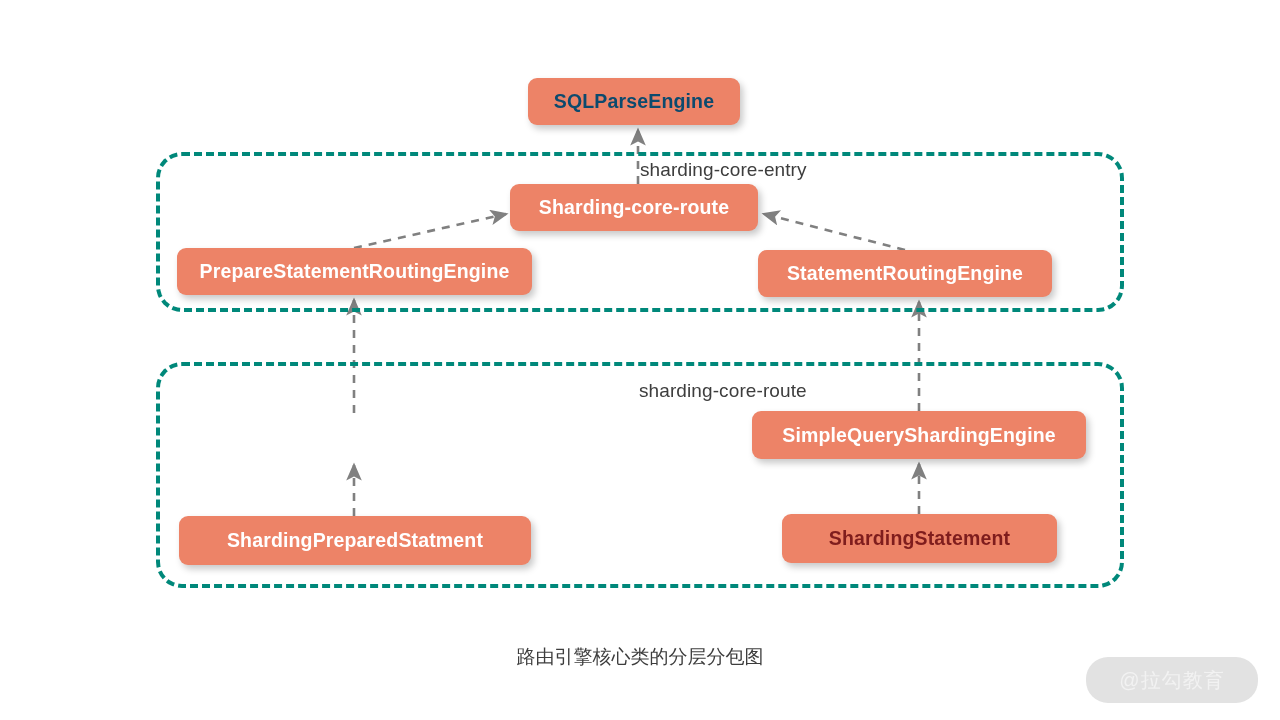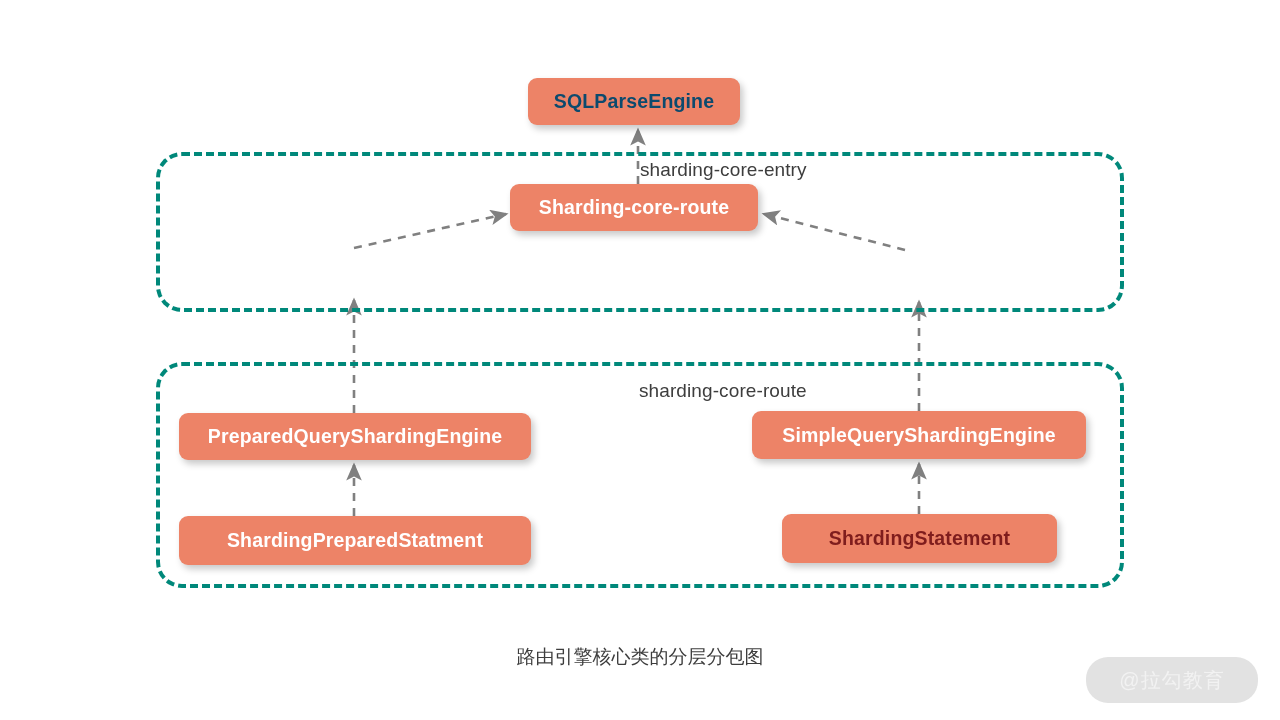--- a/index.html
+++ b/index.html
@@ -110,21 +110,22 @@
   </svg>
 
   <div class="group-box" id="gb0" style="left: 156px; top: 152px; width: 968px; height: 160px; border-color: rgb(0, 136, 122);"></div>
   <div class="group-label" id="gl0" style="left: 640px; top: 159px; color: rgb(61, 61, 61); transform: translate(0px, 0px);">sharding-core-entry</div>
 
   <div class="group-box" id="gb1" style="left: 156px; top: 362px; width: 968px; height: 226px; border-color: rgb(0, 136, 122);"></div>
   <div class="group-label" id="gl1" style="left: 639px; top: 380px; color: rgb(61, 61, 61); transform: translate(0px, 0px);">sharding-core-route</div>
 
   <div class="node" id="n0" style="left: 528px; top: 78px; width: 212px; height: 47px; background: rgb(237, 131, 103); color: #0c4a6e;">SQLParseEngine</div>
   <div class="node" id="n1" style="left: 510px; top: 184px; width: 248px; height: 47px; background: rgb(237, 131, 103); color: rgb(255, 255, 255);">Sharding-core-route</div>
-  <div class="node" id="n4" style="left: 179px; top: 413px; width: 352px; height: 47px; background: rgb(237, 131, 103); color: rgb(255, 255, 255);">PreparedQueryShardingEngine</div>
+  <div class="node" id="n2" style="left: 177px; top: 248px; width: 355px; height: 47px; background: rgb(237, 131, 103); color: rgb(255, 255, 255);">PrepareStatementRoutingEngine</div>
+  <div class="node" id="n3" style="left: 758px; top: 250px; width: 294px; height: 47px; background: rgb(237, 131, 103); color: rgb(255, 255, 255);">StatementRoutingEngine</div>
   <div class="node" id="n6" style="left: 179px; top: 516px; width: 352px; height: 49px; background: rgb(237, 131, 103); color: rgb(255, 255, 255);">ShardingPreparedStatment</div>
   <div class="node" id="n5" style="left: 752px; top: 411px; width: 334px; height: 48px; background: rgb(237, 131, 103); color: rgb(255, 255, 255);">SimpleQueryShardingEngine</div>
   <div class="node" id="n7" style="left: 782px; top: 514px; width: 275px; height: 49px; background: rgb(237, 131, 103); color: #7f1d1d;">ShardingStatement</div>
 
   <div class="caption" id="cap" style="left: 640px; top: 644px; transform: translate(-50%, 0px); color: rgb(61, 61, 61);">路由引擎核心类的分层分包图</div>
 
   <div class="watermark" id="wm" style="left: 1086px; top: 657px; width: 172px; height: 46px;">@拉勾教育</div>
 
 </div>
 

